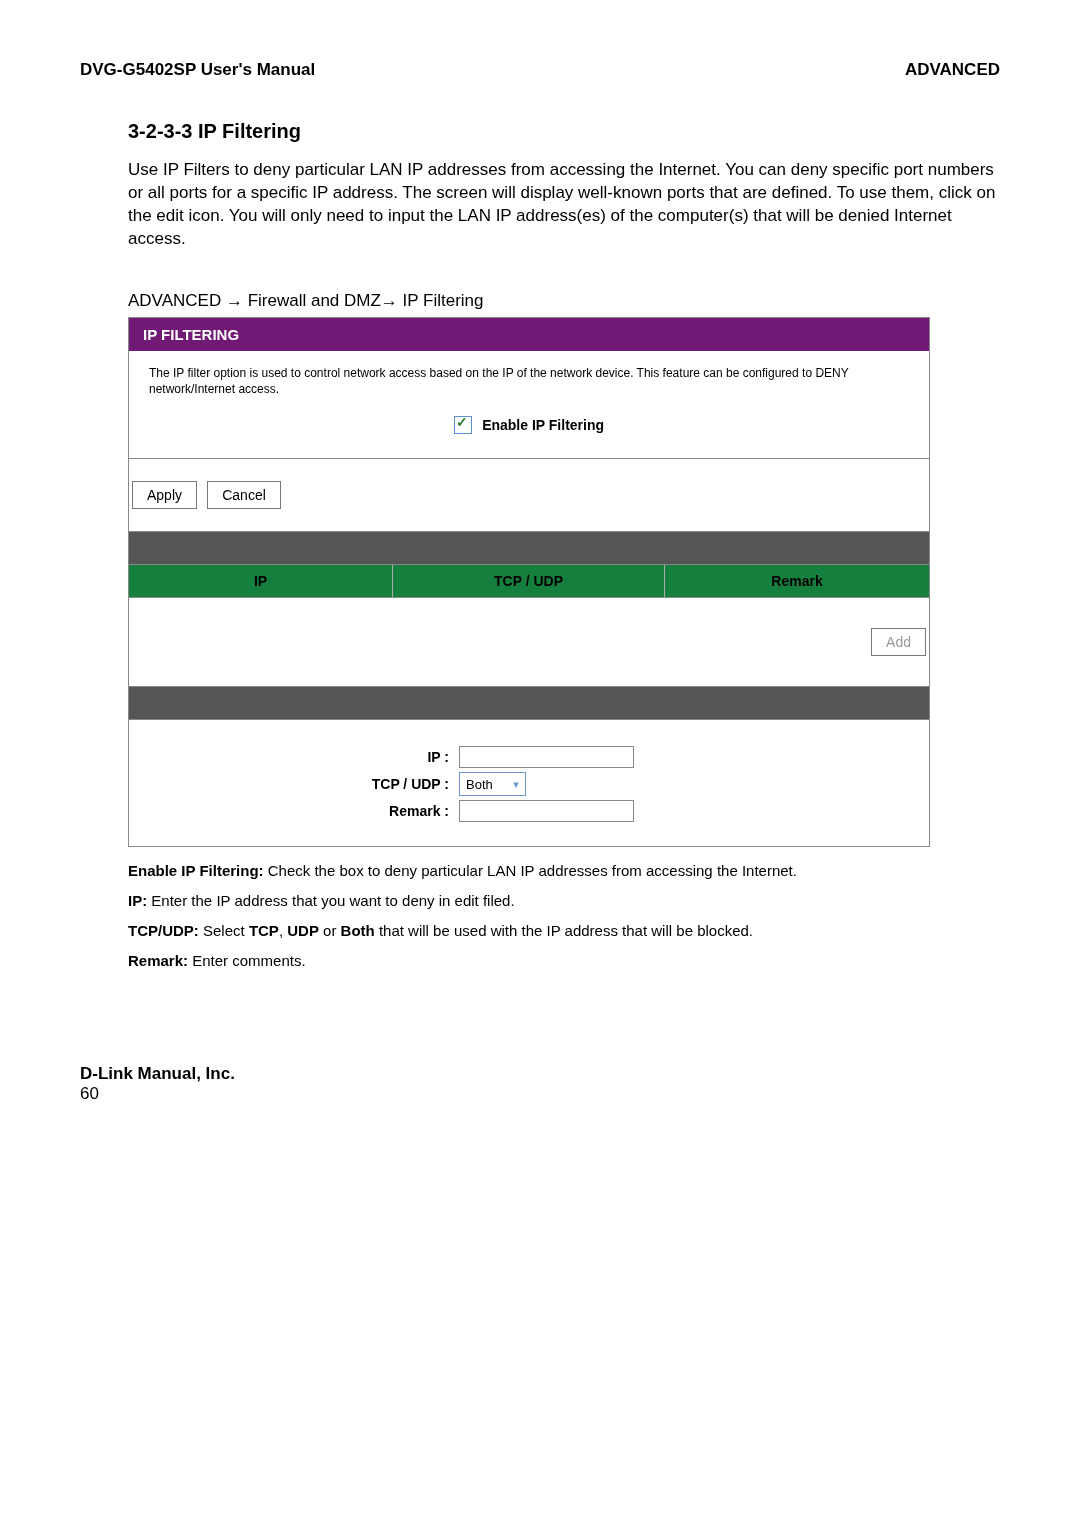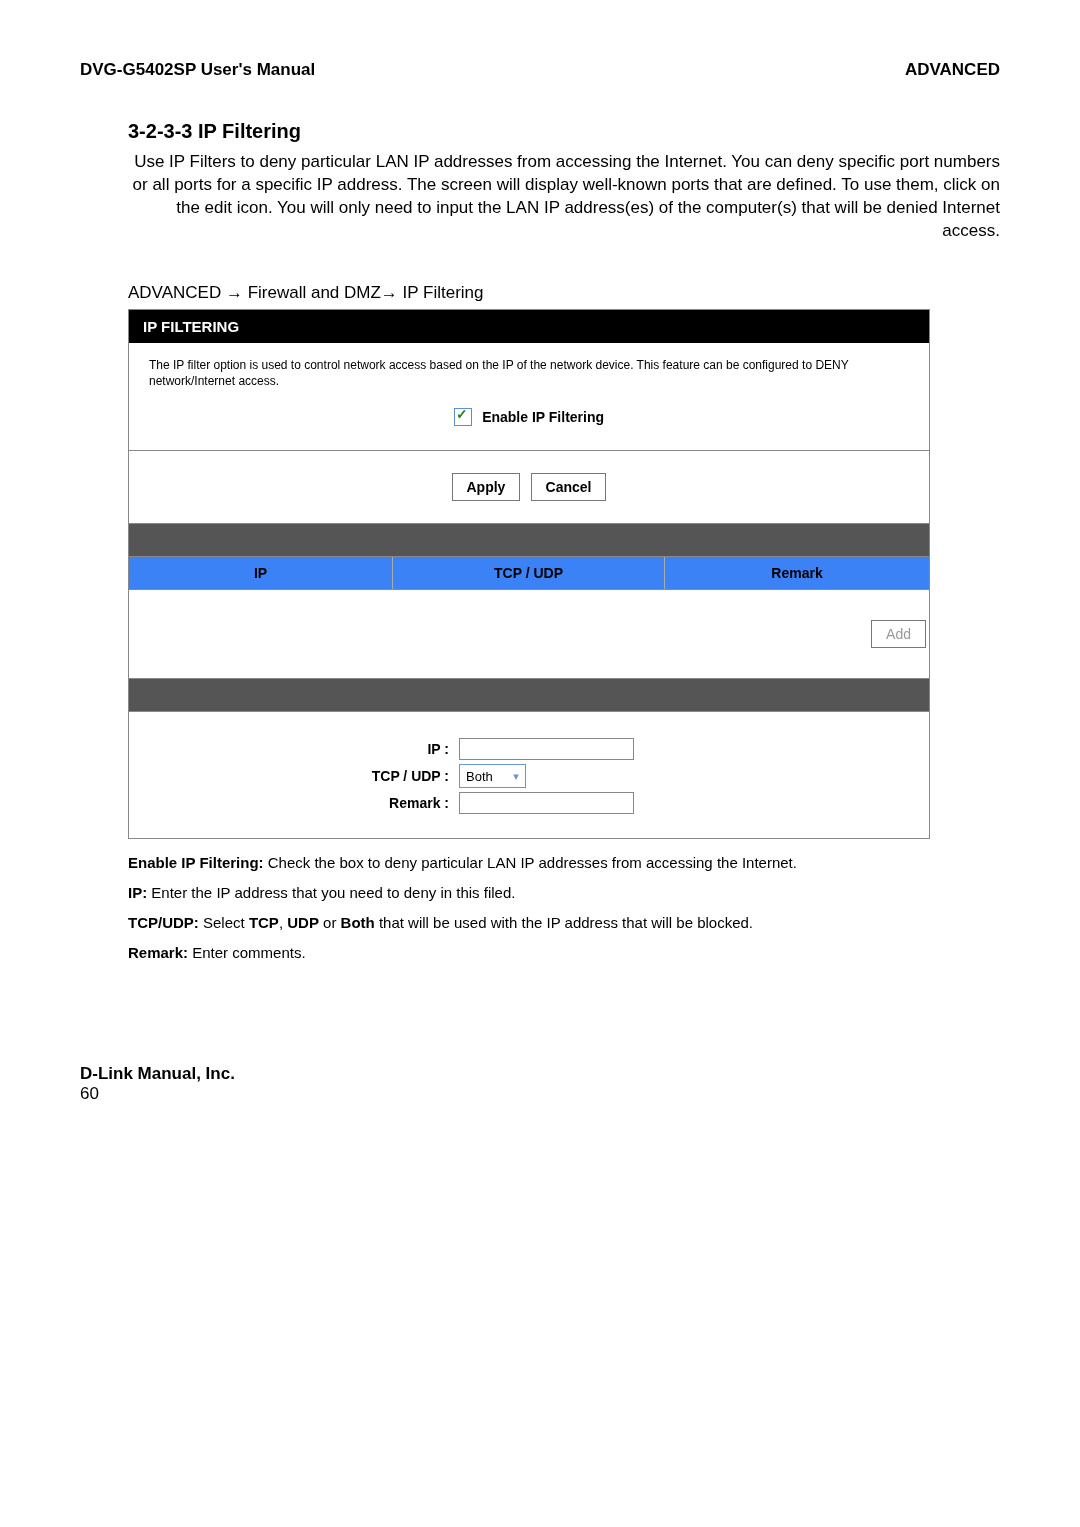--- a/index.html
+++ b/index.html
@@ -30,34 +30,33 @@
     margin-right: 0;
   }
   .section-heading {
     font-size: 20px;
     font-weight: bold;
     margin: 0 0 8px 0;
   }
   .intro-para {
     font-size: 17px;
     line-height: 1.35;
-    margin: 8px 0 40px 0;
-    text-align: right;
+    margin: 16px 0 40px 0;
   }
   .breadcrumb {
     font-size: 17px;
     margin-bottom: 6px;
   }
   .panel {
     border: 1px solid #888;
     width: 800px;
     font-size: 15px;
   }
   .panel-title {
-    background: #000000;
+    background: #701a75;
     color: #fff;
     font-weight: bold;
     padding: 8px 14px;
     font-family: Verdana, Arial, sans-serif;
     font-size: 15px;
   }
   .panel-body {
     padding: 14px 20px 18px 20px;
     border-bottom: 1px solid #888;
   }
@@ -90,45 +89,43 @@
   .cb::after {
     content: "✓";
     color: #2f7f2f;
     position: absolute;
     left: 1px;
     top: -3px;
     font-size: 14px;
     font-weight: bold;
   }
   .btn-row {
-    text-align: center;
     padding: 22px 0 22px 0;
     border-bottom: 1px solid #888;
-    font-weight: bold;
   }
   .btn {
     display: inline-block;
     border: 1px solid #777;
     padding: 5px 14px;
     font-size: 14px;
     font-family: Verdana, Arial, sans-serif;
     background: #fff;
     margin: 0 3px;
   }
   .btn-disabled {
     color: #999;
   }
   .dark-bar {
     background: #555;
     height: 32px;
     border-bottom: 1px solid #888;
   }
   .table-head {
     display: flex;
-    background: #3b82f6;
+    background: #15803d;
     font-weight: bold;
     font-family: Verdana, Arial, sans-serif;
     font-size: 14px;
     border-bottom: 1px solid #888;
   }
   .th {
     text-align: center;
     padding: 8px 0;
     border-right: 1px solid #aaa;
     box-sizing: border-box;
@@ -265,21 +262,21 @@
       </div>
     </div>
 
     <div class="definitions">
       <p>
         <b>Enable IP Filtering:</b>
         <span> Check the box to deny particular LAN IP addresses from accessing the Internet.</span>
       </p>
       <p>
         <b>IP:</b>
-        <span> Enter the IP address that you need to deny in this filed.</span>
+        <span> Enter the IP address that you want to deny in edit filed.</span>
       </p>
       <p>
         <b>TCP/UDP:</b>
         <span> Select </span>
         <b>TCP</b>, 
         <b>UDP</b> or 
         <b>Both</b>
         <span> that will be used with the IP address that will be blocked.</span>
       </p>
       <p>

